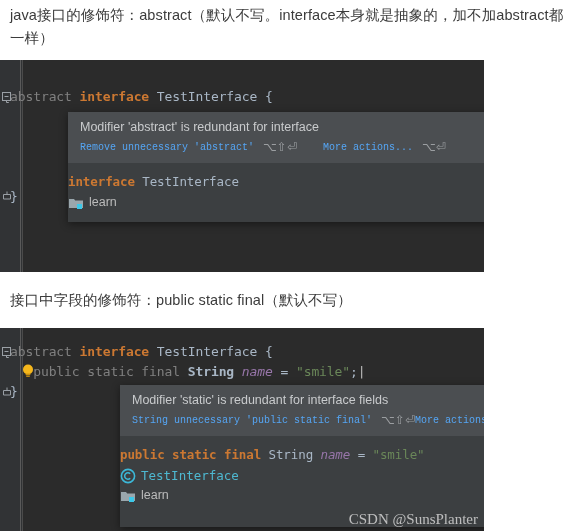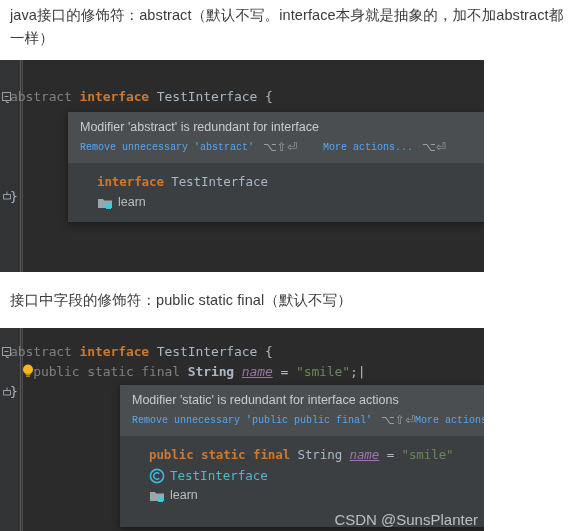--- a/index.html
+++ b/index.html
@@ -59,21 +59,21 @@
     white-space: pre;
     font-size: 13px;
     line-height: 20px;
     color: #a9b7c6;
     letter-spacing: -0.1px;
   }
   .kw      { color: #cc7832; font-weight: bold; }
   .cls     { color: #a9b7c6; }
   .dim     { color: #808080; }
   .type-b  { color: #a9b7c6; font-weight: bold; }
-  .field   { color: #9876aa; font-style: italic; text-decoration: underline; }
+  .field   { color: #9876aa; font-style: italic; }
   .str     { color: #6a8759; }
   .punc    { color: #a9b7c6; }
   .caret   { color: #bbbbbb; }
 
   
   .fold {
     position: absolute;
     left: 1px;
     width: 14px; height: 13px;
     color: #999999;
@@ -120,21 +120,21 @@
     color: #9b9ea1;
     font-family: "DejaVu Sans", sans-serif;
     font-size: 12px;
     margin-left: 9px;
   }
   .gap { display: inline-block; width: 26px; }
 
   .popup-body {
     background: #3c3f41;
     position: relative;
-    padding: 9px 12px 10px 29px;
+    padding: 9px 12px 10px 0;
   }
   .preview-code {
     font-family: "DejaVu Sans Mono", "Liberation Mono", monospace;
     font-size: 12.5px;
     line-height: 20px;
     white-space: pre;
     color: #a9b7c6;
     letter-spacing: -0.1px;
   }
   .crumb {
@@ -161,21 +161,21 @@
     border-radius: 50%;
     margin: 0 auto 3px auto;
   }
 
   
   #watermark {
     position: absolute;
     right: 6px;
     bottom: 3px;
     color: #d4d4d4;
-    font-family: Liberation Sans, sans-serif;
+    font-family: Liberation Serif, serif;
     font-size: 15px;
     opacity: 0.85;
     pointer-events: none;
   }
 </style>
 </head>
 <body>
 
 <div id="para-1" class="prose">java接口的修饰符：abstract（默认不写。interface本身就是抽象的，加不加abstract都一样）</div>
 
@@ -263,23 +263,23 @@
   <div class="fold" style="left:2px; top:58px;">
     <svg width="13" height="13" viewBox="0 0 13 13">
       <path d="M5 1.5 L5 4.5" stroke="#9aa0a6" stroke-width="1" fill="none"></path>
       <path d="M1.5 4.5 L8.5 4.5 L8.5 9 L1.5 9 Z" fill="none" stroke="#9aa0a6" stroke-width="1"></path>
     </svg>
   </div>
   <div class="code-line" id="e2l3" style="left:10px; top:54px;"><span class="punc">}</span></div>
 
   <div class="popup" id="popup-2" style="left:120px; top:57px; width:395px;">
     <div class="popup-head">
-      <div class="popup-title">Modifier 'static' is redundant for interface actions</div>
+      <div class="popup-title">Modifier 'static' is redundant for interface fields</div>
       <div class="popup-actions">
-        <span class="popup-link">Remove unnecessary 'public public final'</span>
+        <span class="popup-link">String unnecessary 'public static final'</span>
         <span class="shortcut">⌥⇧⏎</span>
         <span class="gap"></span>
         <span class="popup-link">More actions...</span>
         <span class="shortcut">⌥⏎</span>
       </div>
       <div class="kebab" style="right:8px; top:9px;">
         <i></i>
           <i></i>
           <i></i>
       </div>

